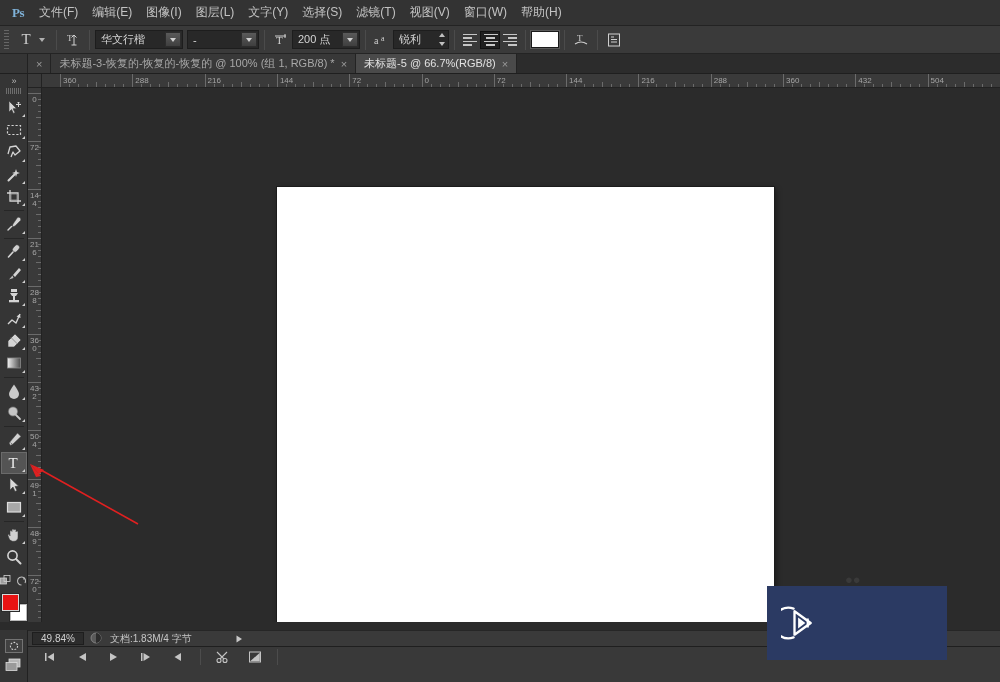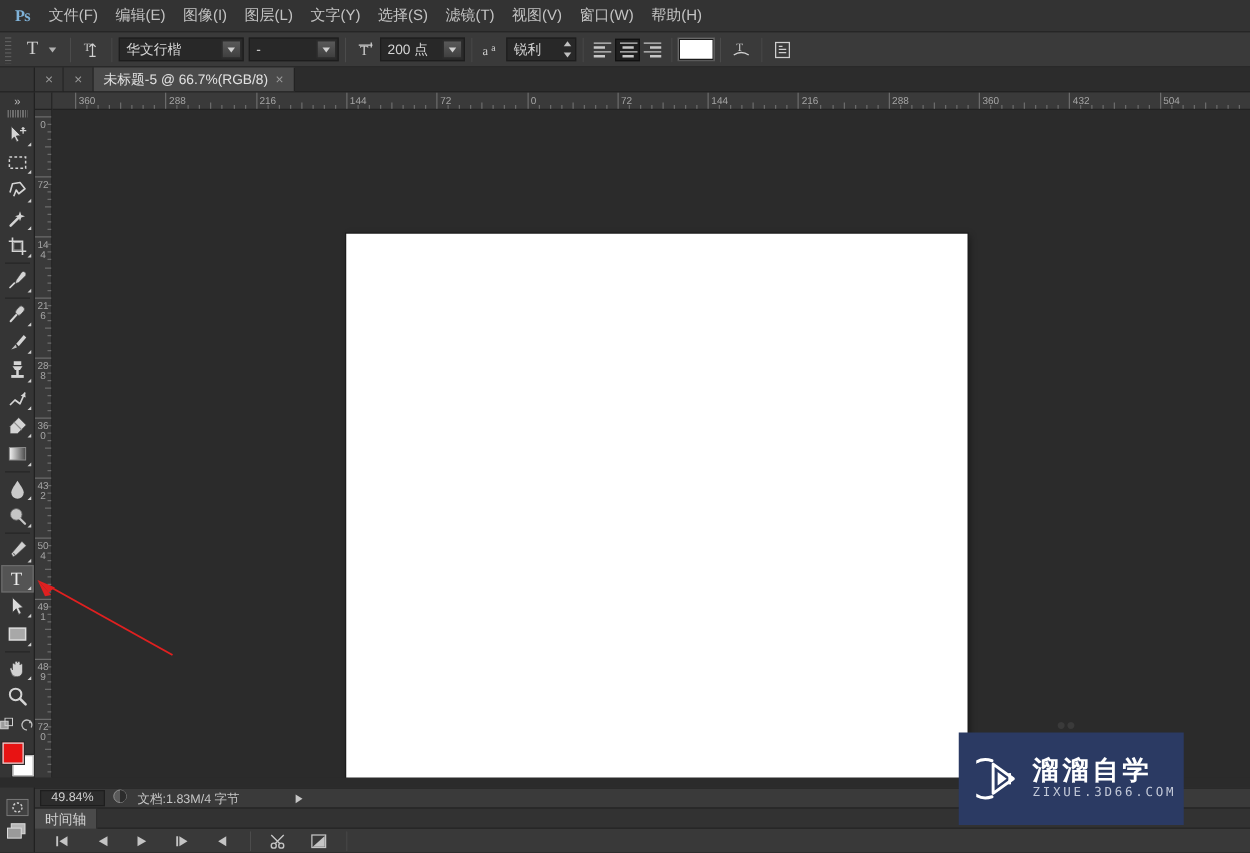--- a/index.html
+++ b/index.html
@@ -70,21 +70,21 @@
     position:absolute; right:1px; top:1px; bottom:1px; width:16px;
     background: linear-gradient(#5a5a5a,#3f3f3f);
     border:1px solid #2c2c2c;
     display:flex; align-items:center; justify-content:center;
   }
   .combo .arrow-box::after {
     content:""; width:0;height:0;
     border-left:3px solid transparent;border-right:3px solid transparent;
     border-top:4px solid #d0d0d0;
   }
-  .font-combo { width: 100px; }
+  .font-combo { width: 88px; }
   .style-combo { width: 72px; }
   .size-combo { width: 68px; }
   .aa-combo {
     width: 56px; height:19px; background:#282828;border:1px solid #1d1d1d;
     display:flex;align-items:center;color:#d5d5d5;font-size:11px;padding-left:5px;position:relative;
   }
   .spin {
     position:absolute; right:2px; top:2px; bottom:2px; width:9px;
     display:flex;flex-direction:column;justify-content:space-between;align-items:center;
   }
@@ -361,20 +361,21 @@
     </svg>
   </div>
 </div>
 
 <div class="tabbar">
   <div style="width:28px;background:#353535;border-right:1px solid #212121"></div>
   <div class="doc-tab">
     <span class="tab-close">×</span>
   </div>
   <div class="doc-tab">
+    <span>未标题-3-恢复的-恢复的-恢复的 @ 100% (组 1, RGB/8) *</span>
     <span class="tab-close">×</span>
   </div>
   <div class="doc-tab active">
     <span>未标题-5 @ 66.7%(RGB/8)</span>
     <span class="tab-close">×</span>
   </div>
   <div style="flex:1"></div>
 </div>
 
 <div class="workarea">
@@ -835,24 +836,20 @@
   </span>
   <span>
     <svg width="18" height="15" viewBox="0 0 18 15">
       <rect x="4" y="1" width="11" height="8" fill="#b6b6b6" stroke="#dcdcdc" stroke-width="0.8"></rect>
       <rect x="1" y="4.5" width="11" height="8" fill="#9a9a9a" stroke="#dcdcdc" stroke-width="0.8"></rect>
     </svg>
   </span>
 </div>
 
 <div class="timeline">
-  <div class="tl-tabrow">
-    <div class="tl-tab">时间轴</div>
-    <div class="tl-tabfill"></div>
-  </div>
   <div class="tl-controls">
     <span class="tl-btn">
       <svg width="16" height="12" viewBox="0 0 16 12">
         <rect x="3" y="2" width="1.5" height="8" fill="#c4c4c4"></rect>
         <path d="M12 2 L5.5 6 L12 10 Z" fill="#c4c4c4"></path>
       </svg>
     </span>
     <span class="tl-btn">
       <svg width="16" height="12" viewBox="0 0 16 12">
         <path d="M12 2 L5 6 L12 10 Z" fill="#c4c4c4"></path>
@@ -899,17 +896,13 @@
 </svg>
 
 <div class="wm-ghost">●●</div>
 <div class="watermark">
   <svg class="wm-logo" viewBox="0 0 40 40">
     <path d="M14 4 a17 17 0 1 0 0 32" fill="none" stroke="#ffffff" stroke-width="2.6" stroke-linecap="round"></path>
     <path d="M15 7 L15 33 L33 20 Z" fill="none" stroke="#ffffff" stroke-width="2.6" stroke-linejoin="round"></path>
     <path d="M19 14 L27 20 L19 26 Z" fill="#ffffff"></path>
     <rect x="28.5" y="15" width="2.4" height="10" fill="#ffffff"></rect>
   </svg>
-  <div class="wm-text">
-    <div class="wm-cn">溜溜自学</div>
-    <div class="wm-en">ZIXUE.3D66.COM</div>
-  </div>
 </div>
 
 </body></html>

